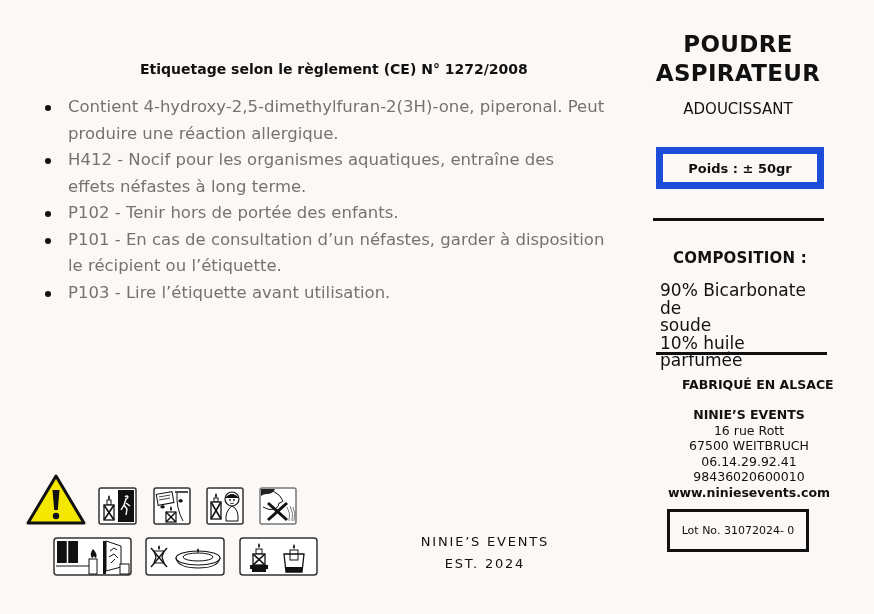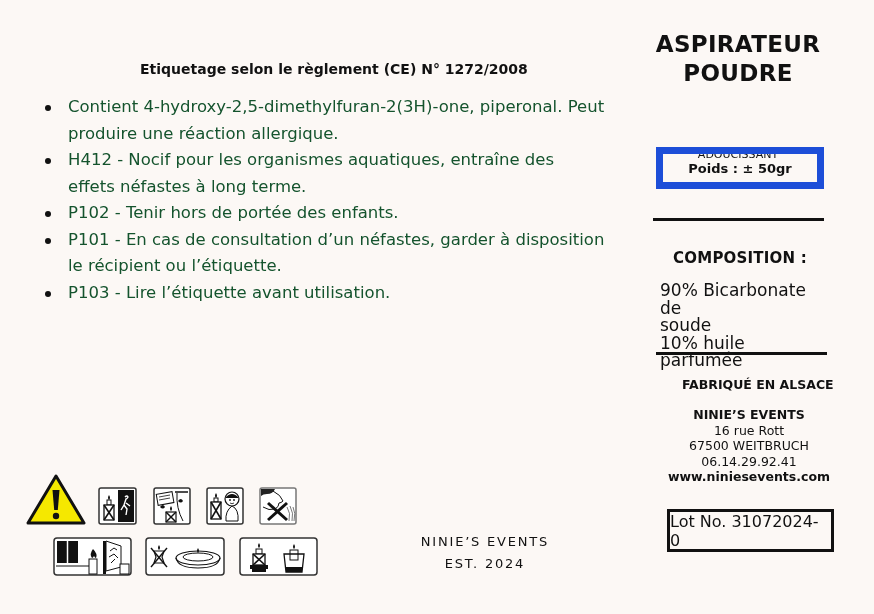--- a/index.html
+++ b/index.html
@@ -2,62 +2,62 @@
 <html><head>
 <meta charset="utf-8">
 <style>
   * { margin: 0; padding: 0; box-sizing: border-box; }
   html, body { width: 874px; height: 614px; background: #fcf8f5; overflow: hidden; }
   body { position: relative; font-family: "DejaVu Sans", "Liberation Sans", sans-serif; color: #111; }
 
   .regulation { position: absolute; left: 140px; top: 61px; font-size: 14px; font-weight: bold; letter-spacing: 0; white-space: nowrap; }
 
   .hazard-list { position: absolute; left: 45px; top: 94px; width: 560px; list-style: none; }
-  .hazard-list li { position: relative; padding-left: 23px; font-size: 16.5px; line-height: 26.5px; color: #14532d; }
+  .hazard-list li { position: relative; padding-left: 23px; font-size: 16.5px; line-height: 26.5px; color: #737373; }
   .hazard-list li .bullet { position: absolute; left: 0; top: 11px; width: 6px; height: 6px; border-radius: 50%; background: #111; }
   .title { position: absolute; left: 640px; top: 30px; width: 196px; text-align: center; font-weight: bold; font-size: 23px; line-height: 29px; letter-spacing: 0.3px; }
-  .subtitle { position: absolute; left: 640px; top: 100px; width: 196px; text-align: center; font-size: 11px; margin-top: 48px; }
+  .subtitle { position: absolute; left: 640px; top: 100px; width: 196px; text-align: center; font-size: 15px; }
 
   .weight-box { position: absolute; left: 656px; top: 147px; width: 168px; height: 42px; border: 7px solid #1d4ed8; display: flex; align-items: center; justify-content: center; font-size: 13px; font-weight: bold; }
 
   .rule { position: absolute; height: 3px; background: #111; }
   .rule-1 { left: 653px; top: 218px; width: 171px; }
   .rule-2 { left: 656px; top: 352px; width: 171px; }
 
   .comp-title { position: absolute; left: 640px; top: 249px; width: 200px; text-align: center; font-size: 15px; font-weight: bold; letter-spacing: 0.2px; }
   .comp-lines { position: absolute; left: 660px; top: 282px; width: 170px; text-align: left; font-size: 17px; line-height: 17.5px; }
 
   .made-in { position: absolute; left: 662px; top: 377px; font-size: 12.5px; font-weight: bold; white-space: nowrap; margin-left: 20px; }
   .company { position: absolute; left: 650px; top: 407px; width: 198px; text-align: center; font-size: 12.5px; line-height: 15.5px; }
   .company .name { font-weight: bold; }
   .company .web { font-weight: bold; }
 
-  .lot-box { position: absolute; left: 667px; top: 509px; width: 167px; height: 43px; border: 3px solid #111; display: flex; align-items: center; justify-content: center; font-size: 16px; }
+  .lot-box { position: absolute; left: 667px; top: 509px; width: 142px; height: 43px; border: 3px solid #111; display: flex; align-items: center; justify-content: center; font-size: 11px; }
 
   .brand { position: absolute; left: 400px; top: 531px; width: 170px; text-align: center; font-size: 13px; letter-spacing: 1.8px; line-height: 22px; }
 
   .picto { position: absolute; }
   .picto svg { display: block; width: 100%; height: 100%; }
 </style>
 </head>
 <body>
 
 <div class="regulation">Etiquetage selon le règlement (CE) N° 1272/2008</div>
 
 <ul class="hazard-list">
   <li><span class="bullet"></span><span>Contient 4-hydroxy-2,5-dimethylfuran-2(3H)-one, piperonal. Peut produire une réaction allergique.</span></li>
   <li><span class="bullet"></span><span>H412 - Nocif pour les organismes aquatiques, entraîne des effets néfastes à long terme.</span></li>
   <li><span class="bullet"></span><span>P102 - Tenir hors de portée des enfants.</span></li>
   <li><span class="bullet"></span><span>P101 - En cas de consultation d’un néfastes, garder à disposition le récipient ou l’étiquette.</span></li>
   <li><span class="bullet"></span><span>P103 - Lire l’étiquette avant utilisation.</span></li>
 </ul>
 
 <div class="title">
+  <div>POUDRE</div>
   <div>ASPIRATEUR</div>
-  <div>POUDRE</div>
 </div>
 <div class="subtitle">ADOUCISSANT</div>
 
 <div class="weight-box">
   <span>Poids : ± 50gr</span>
 </div>
 
 <div class="rule rule-1"></div>
 
 <div class="comp-title">COMPOSITION :</div>
@@ -68,20 +68,21 @@
 </div>
 
 <div class="rule rule-2"></div>
 
 <div class="made-in">FABRIQUÉ EN ALSACE</div>
 <div class="company">
   <div class="name">NINIE’S EVENTS</div>
   <div>16 rue Rott</div>
   <div>67500 WEITBRUCH</div>
   <div>06.14.29.92.41</div>
+  <div>98436020600010</div>
   <div class="web">www.niniesevents.com</div>
 </div>
 
 <div class="lot-box">
   <span>Lot No. 31072024- 0</span>
 </div>
 
 <div class="brand">
   <div>NINIE’S EVENTS</div>
   <div>EST. 2024</div>

